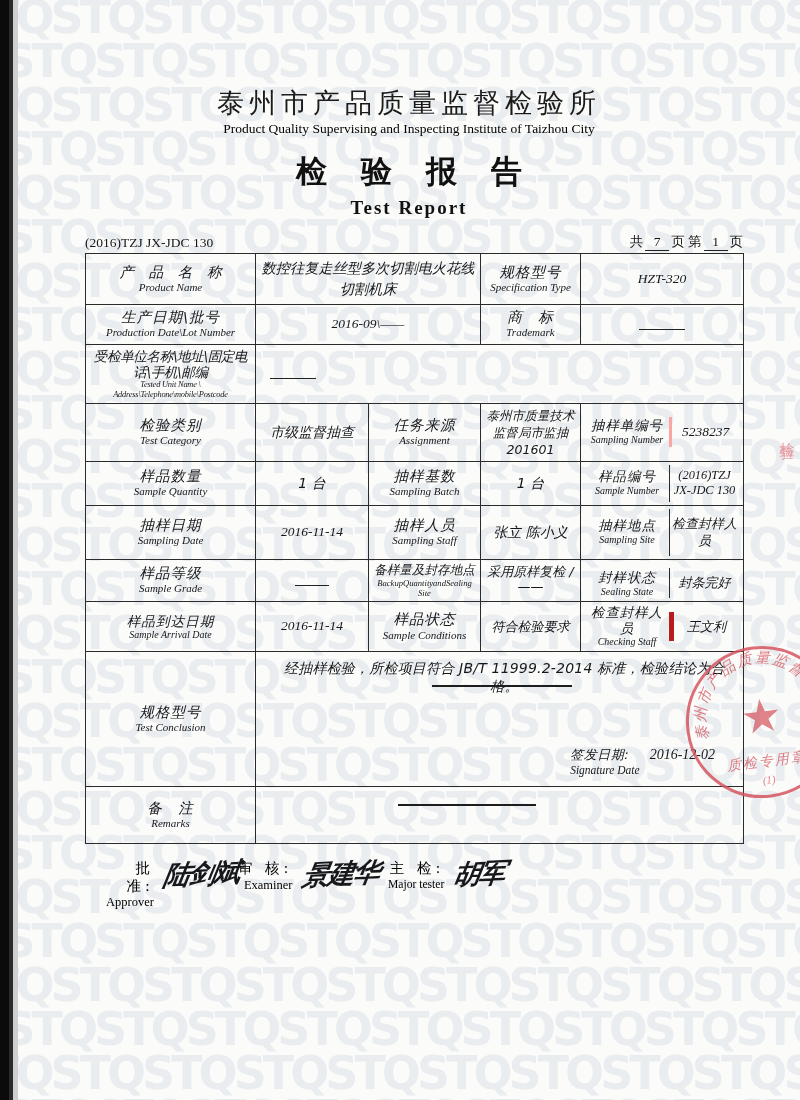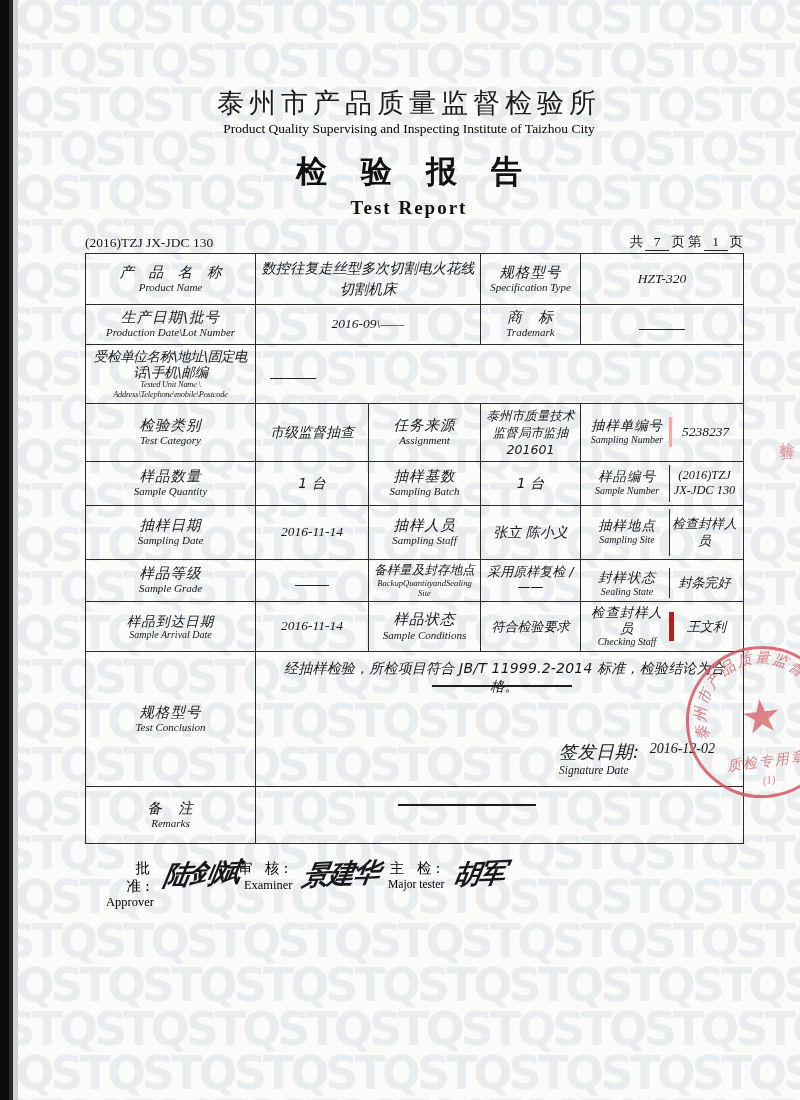--- a/index.html
+++ b/index.html
@@ -124,21 +124,21 @@
   }
   .concl-rule{
     position:absolute;left:176px;top:33px;width:140px;
     border-bottom:2px solid #1d1d1d;
   }
   .sig-date{
     position:absolute;right:28px;bottom:10px;
     display:flex;align-items:flex-start;gap:10px;
     text-align:left;
   }
-  .sig-date .lab .cn{font-size:18px;display:block;letter-spacing:.5px;}
+  .sig-date .lab .cn{font-size:13px;display:block;letter-spacing:.5px;}
   .sig-date .lab .en{
     font-family:"Liberation Serif","DejaVu Serif",serif;font-size:11.5px;display:block;
   }
   .sig-date .dv{
     font-family:"Liberation Serif","DejaVu Serif",serif;font-size:14px;padding-top:1px;
   }
 
   .rem-cell{position:relative;}
   .rem-rule{
     position:absolute;left:142px;top:17px;width:138px;border-bottom:2px solid #1d1d1d;

